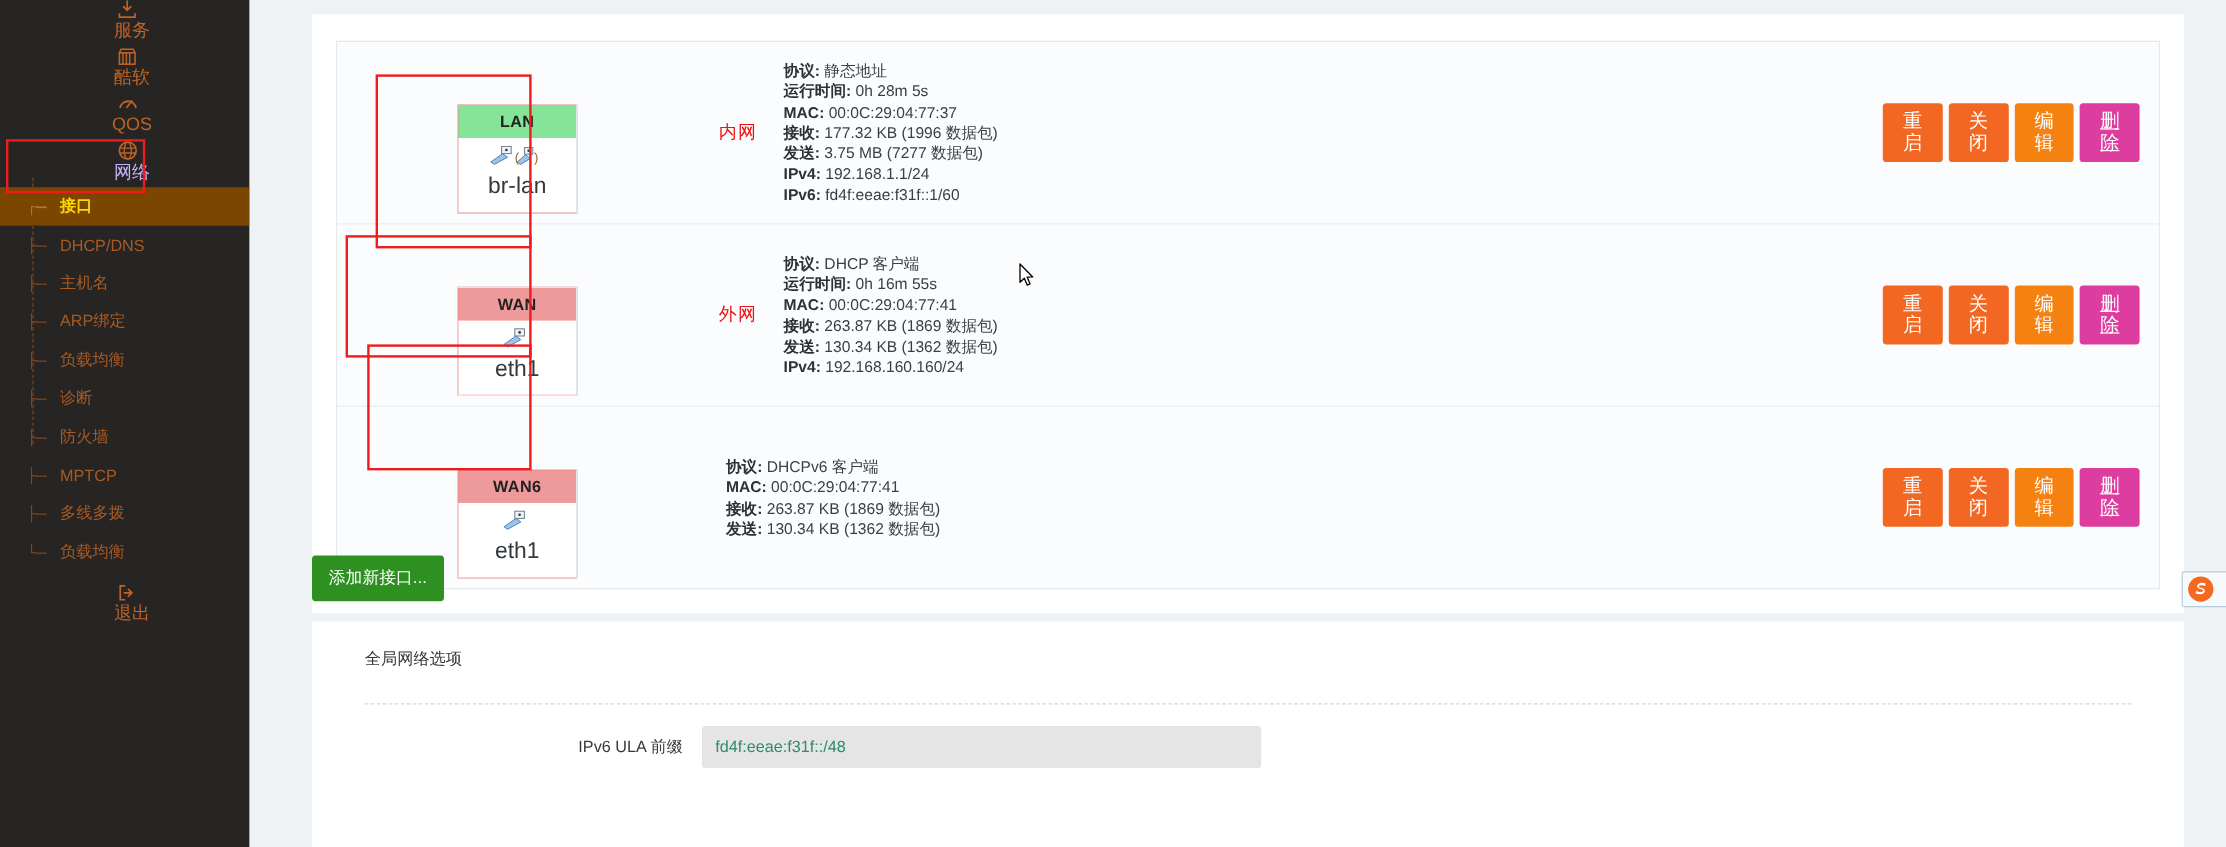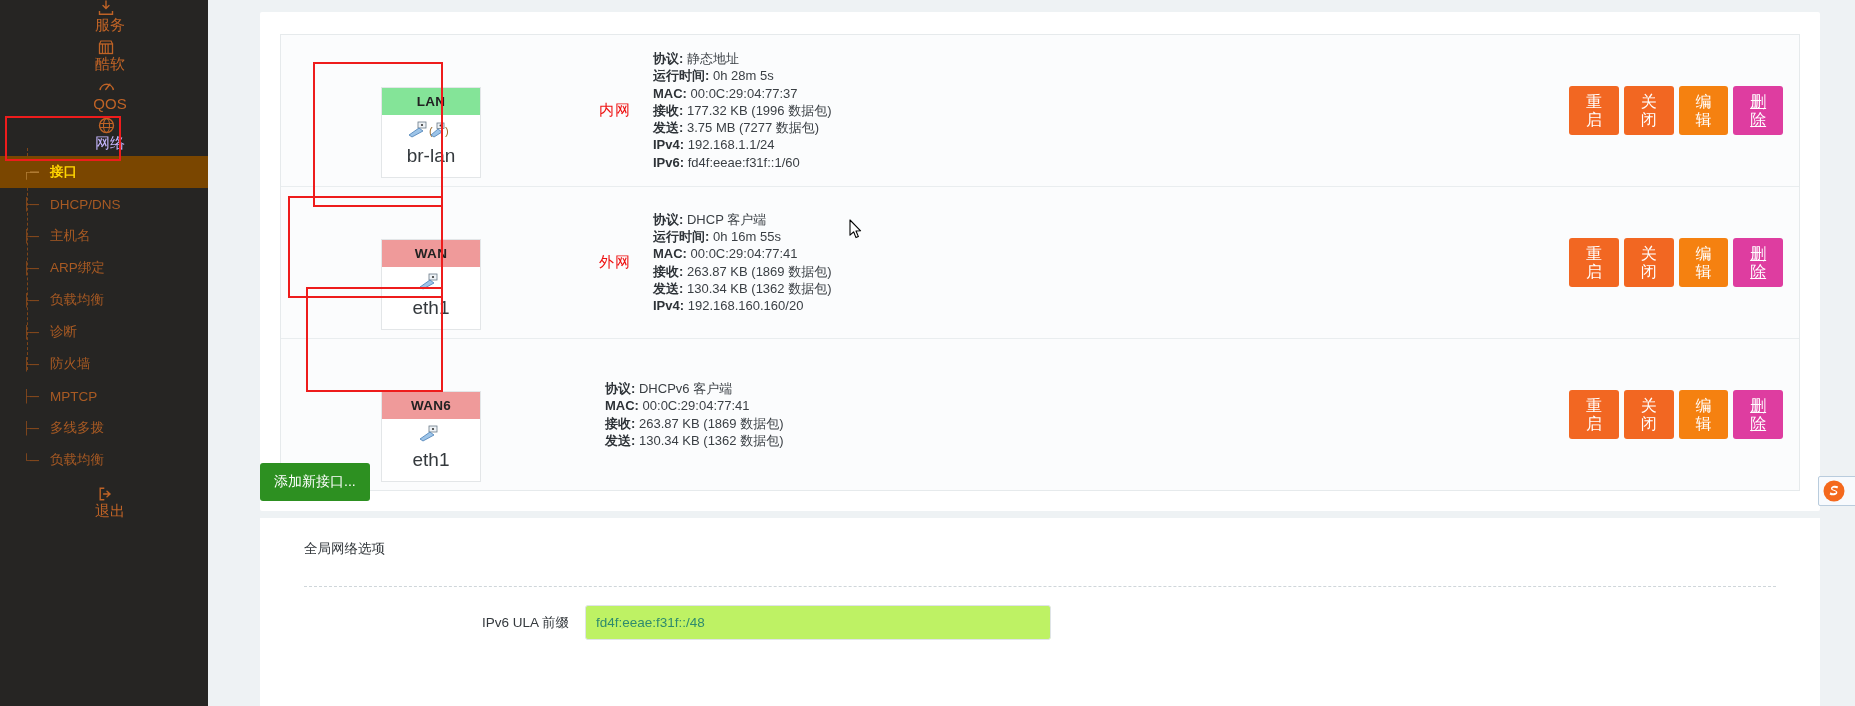--- a/index.html
+++ b/index.html
@@ -204,21 +204,21 @@
     width: 305px; min-width: 305px;
     text-align: right;
     padding-right: 16px;
     font-size: 13.5px;
     color: #34393d;
   }
   .form-row .finput {
     width: 466px;
     border: 1px solid #dfe4e7;
     border-radius: 3px;
-    background: #bef264;
+    background: #e5e5e5;
     font-size: 13.5px;
     color: #2e8b6d;
     padding: 9px 10px;
     font-family: "Liberation Sans", "DejaVu Sans", sans-serif;
     outline: none;
   }
 
   
   .annot-rect { position: absolute; border: 2px solid #ee1c1c; pointer-events: none; z-index: 4; }
 
@@ -407,21 +407,21 @@
               </div>
             </div>
           </div>
           <div class="col-annot">外网</div>
           <div class="col-info">
             <div><span class="lbl">协议:</span> <span>DHCP 客户端</span></div>
             <div><span class="lbl">运行时间:</span> <span>0h 16m 55s</span></div>
             <div><span class="lbl">MAC:</span> <span>00:0C:29:04:77:41</span></div>
             <div><span class="lbl">接收:</span> <span>263.87 KB (1869 数据包)</span></div>
             <div><span class="lbl">发送:</span> <span>130.34 KB (1362 数据包)</span></div>
-            <div><span class="lbl">IPv4:</span> <span>192.168.160.160/20</span></div>
+            <div><span class="lbl">IPv4:</span> <span>192.168.160.160/24</span></div>
           </div>
           <div class="col-btns">
             <button class="btn restart">重启</button>
             <button class="btn stop">关闭</button>
             <button class="btn edit">编辑</button>
             <button class="btn delete">删除</button>
           </div>
         </div>
 
         <div class="iface-row">

